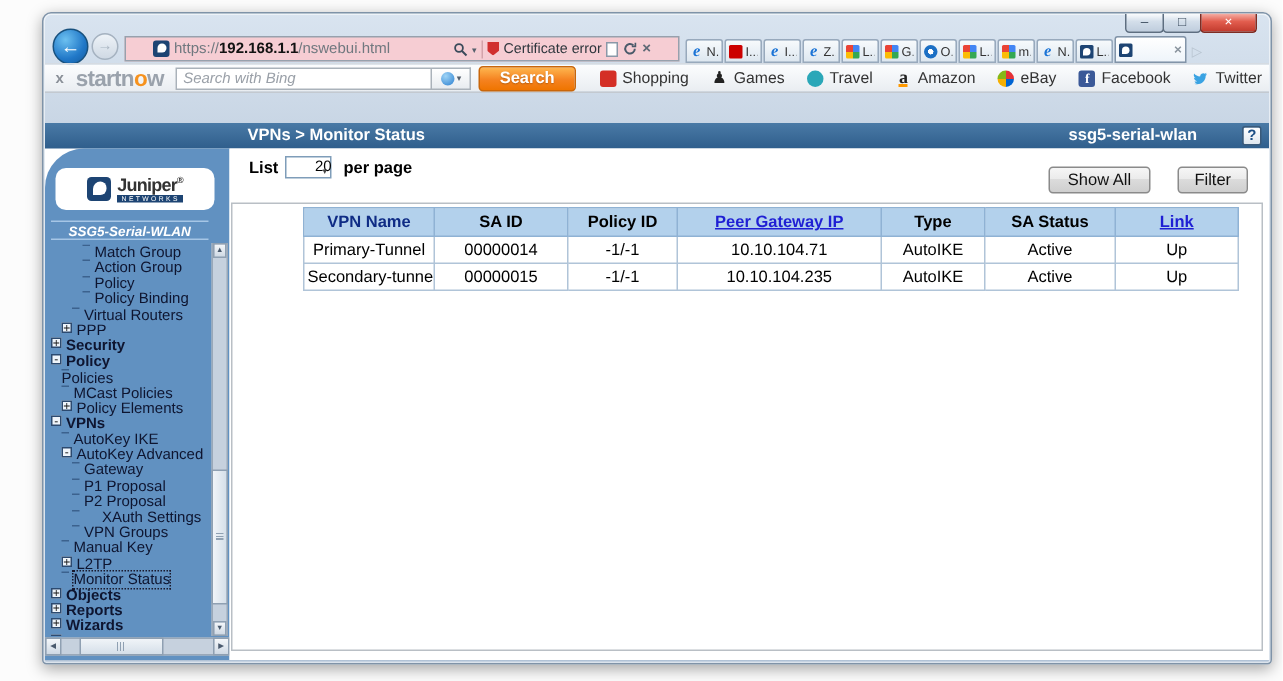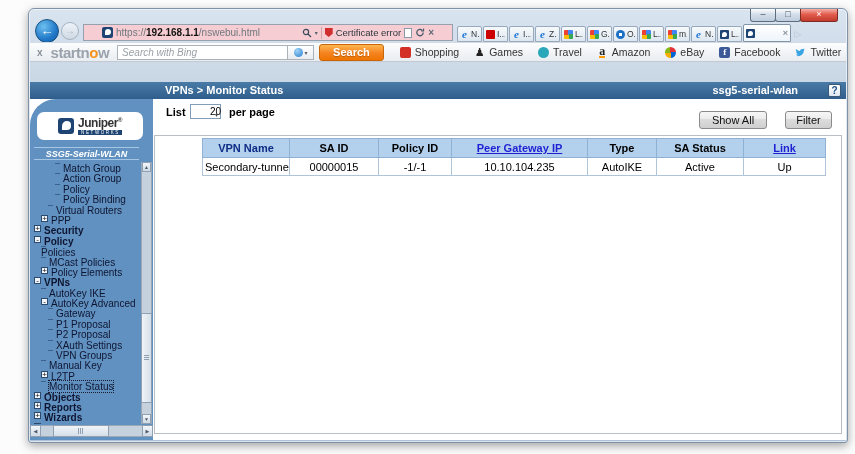--- a/index.html
+++ b/index.html
@@ -422,21 +422,21 @@
             <div class="nitem" style="padding-left: 16px;">
 
     <span class="tick"></span>
     <span class="nlabel">P1 Proposal</span>
   </div>
             <div class="nitem" style="padding-left: 16px;">
 
     <span class="tick"></span>
     <span class="nlabel">P2 Proposal</span>
   </div>
-            <div class="nitem" style="padding-left: 16px;">
+            <div class="nitem" style="padding-left: 16px; gap: 12px;">
 
     <span class="tick"></span>
     <span class="nlabel">XAuth Settings</span>
   </div>
             <div class="nitem" style="padding-left: 16px;">
 
     <span class="tick"></span>
     <span class="nlabel">VPN Groups</span>
   </div>
             <div class="nitem" style="padding-left: 9px;">
@@ -516,20 +516,29 @@
                   <th class="h-plain">SA ID</th>
                   <th class="h-plain">Policy ID</th>
                   <th class="h-link">Peer Gateway IP</th>
                   <th class="h-plain">Type</th>
                   <th class="h-plain">SA Status</th>
                   <th class="h-link">Link</th>
                 </tr>
               </thead>
             <tbody id="tbody">
                 <tr>
+                  <td>Primary-Tunnel</td>
+                  <td>00000014</td>
+                  <td>-1/-1</td>
+                  <td>10.10.104.71</td>
+                  <td>AutoIKE</td>
+                  <td>Active</td>
+                  <td>Up</td>
+                </tr>
+                <tr>
                   <td>Secondary-tunnel</td>
                   <td>00000015</td>
                   <td>-1/-1</td>
                   <td>10.10.104.235</td>
                   <td>AutoIKE</td>
                   <td>Active</td>
                   <td>Up</td>
                 </tr>
               </tbody>
           </table>

